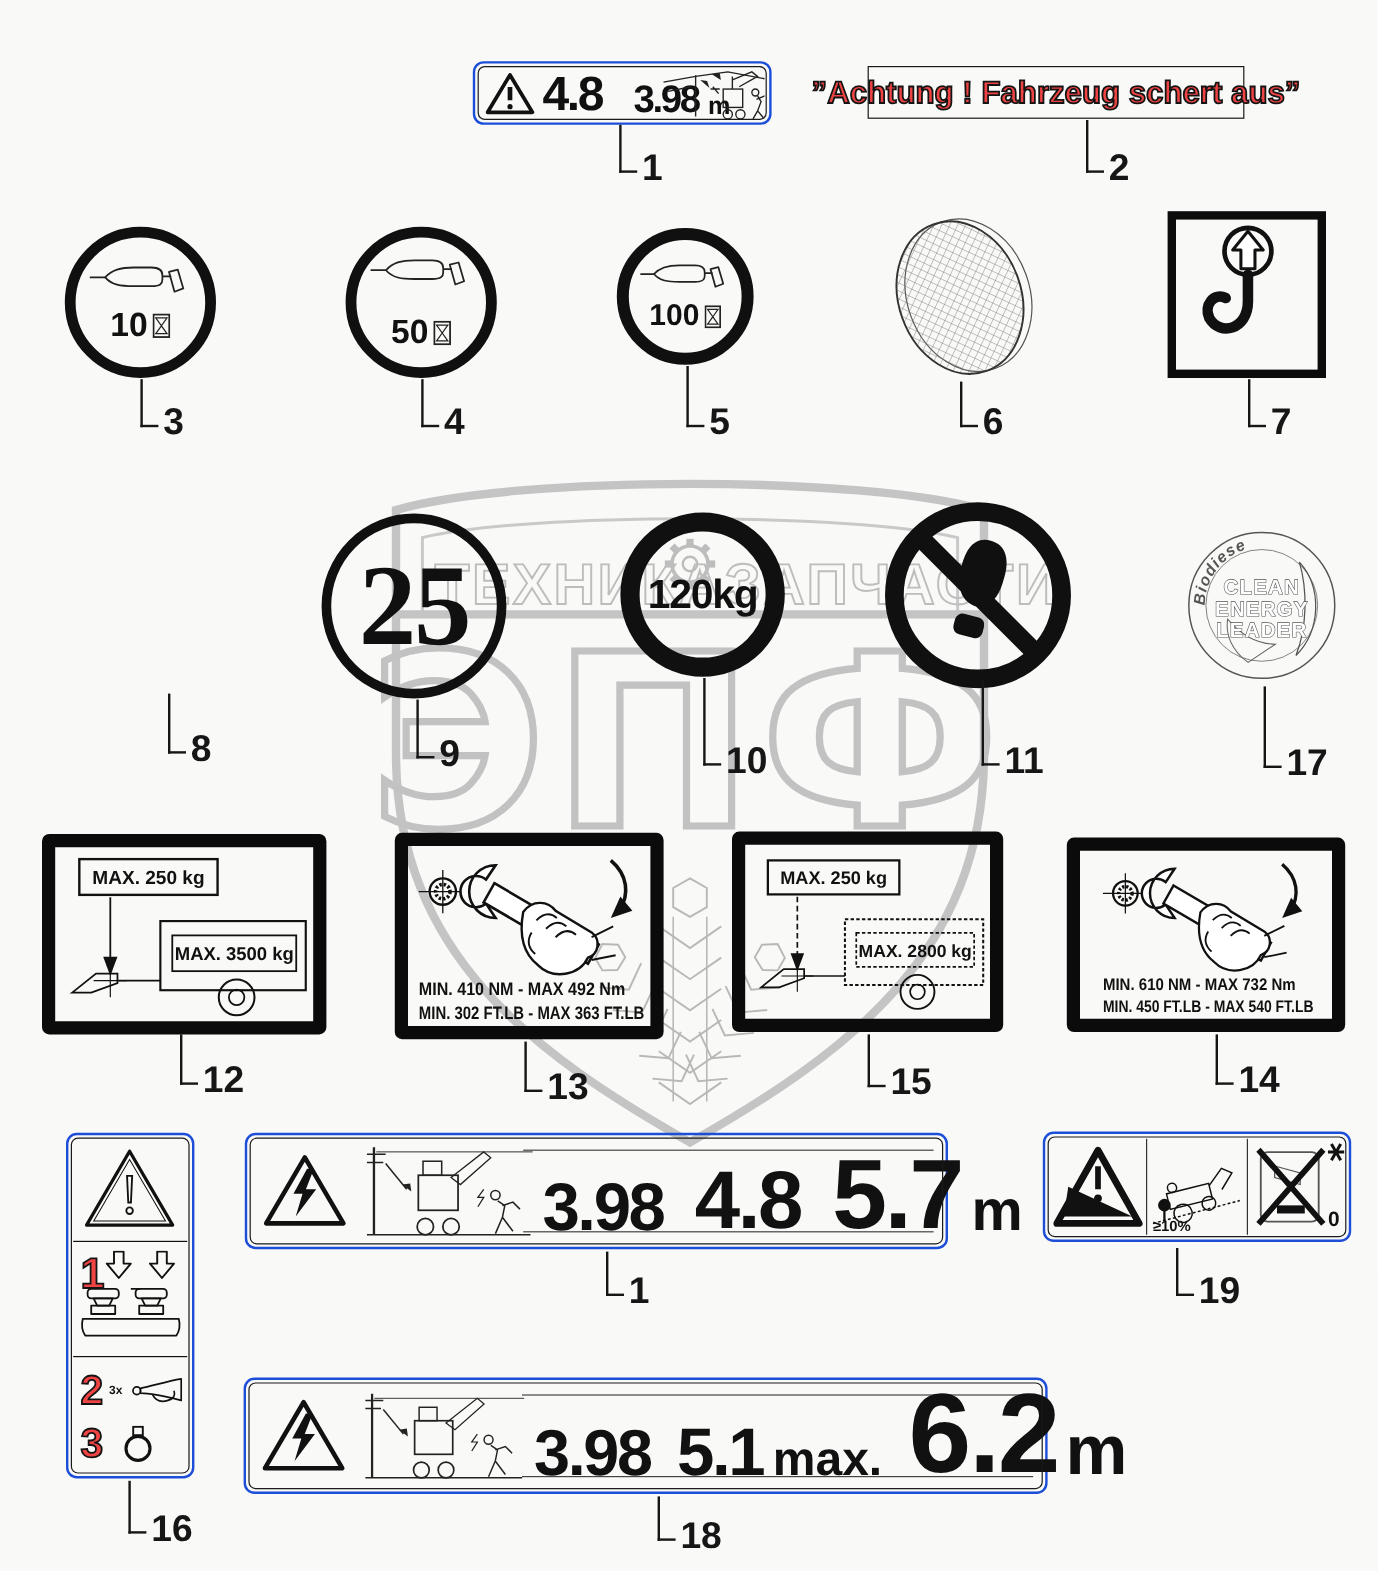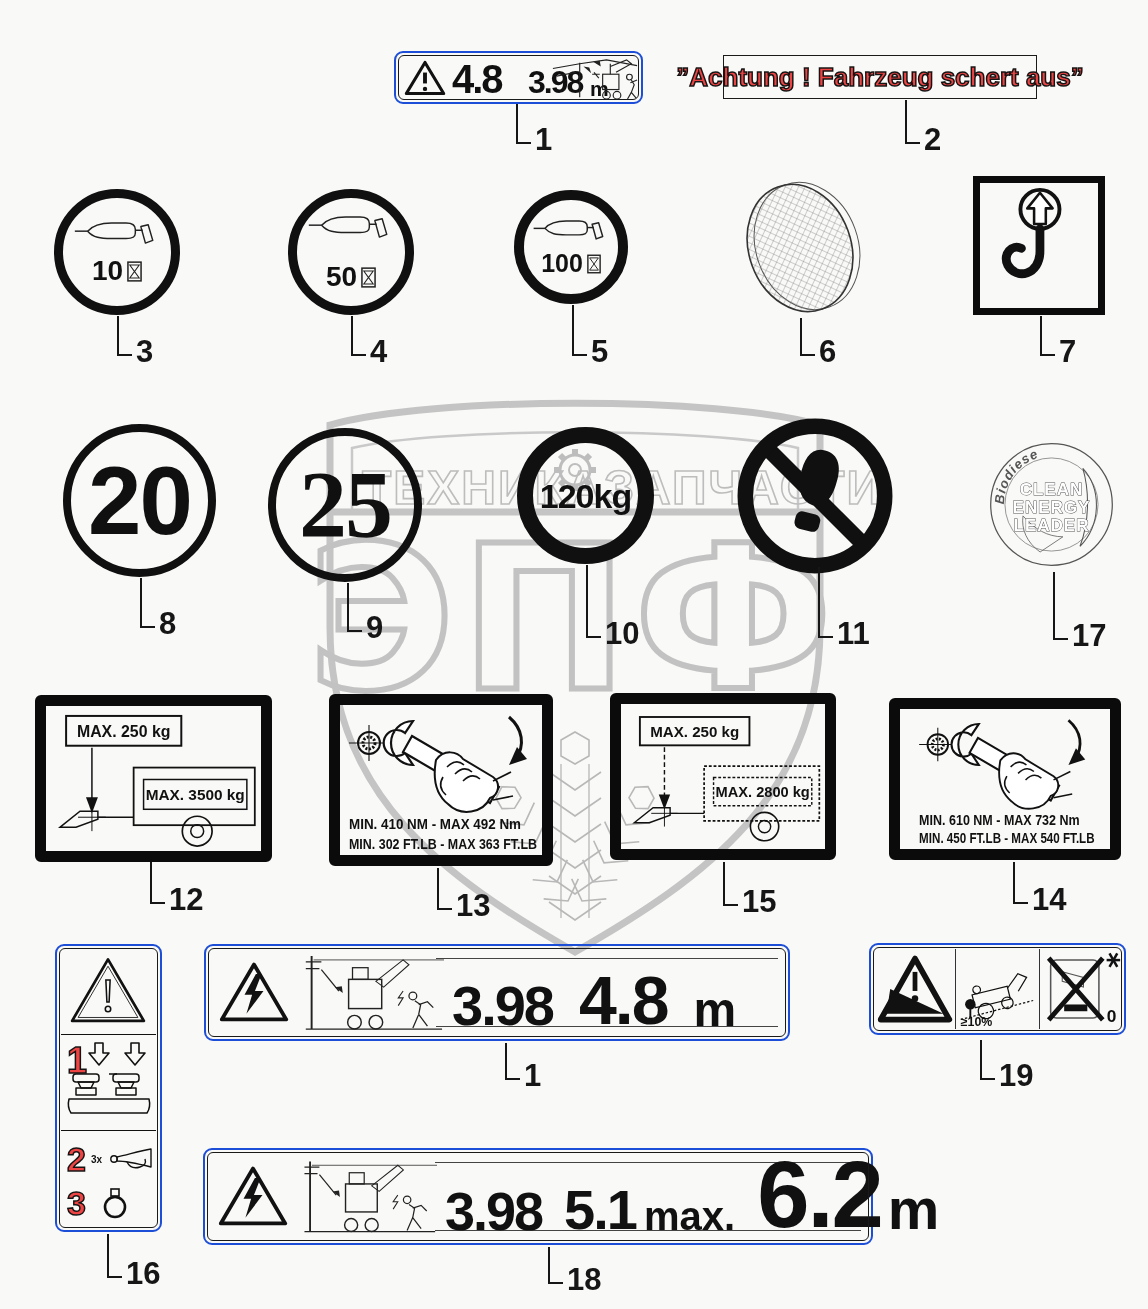--- a/index.html
+++ b/index.html
@@ -163,23 +163,20 @@
   </svg>
 
   <div class="abs" style="left:973px;top:176px;width:132px;height:139px;border:7px solid #0c0c0c;box-sizing:border-box;">
     <svg width="116" height="123" viewBox="0 0 116 126">
       <circle cx="60" cy="27" r="20" fill="none" stroke="#111" stroke-width="4"></circle>
       <path d="M60,10 L73,26 H66 V42 H54 V26 H47 Z" fill="#fff" stroke="#111" stroke-width="2.6" stroke-linejoin="round"></path>
       <path d="M60,47 V70 C60,94 36,100 27,84 C22,73 31,62 41,67" fill="none" stroke="#111" stroke-width="9" stroke-linecap="round"></path>
     </svg>
   </div>
 
-  <div class="circle-sign" style="left:63px;top:424px;width:153px;height:153px;border-width:8px;">
-    <span class="bignum" style="font-size:96px;">20</span>
-  </div>
   <div class="circle-sign" style="left:268px;top:428px;width:154px;height:154px;border-width:8px;font-family:Liberation Serif, serif;">
     <span class="bignum" style="font-size:96px;">25</span>
   </div>
 
   <div class="circle-sign" style="left:517px;top:427px;width:137px;height:137px;border-width:16px;">
     <span class="bignum" style="font-size:34px;letter-spacing:-1px;">120kg</span>
   </div>
 
   <svg class="abs" style="left:737px;top:418px;" width="156" height="156" viewBox="0 0 150 150">
     <g transform="rotate(14 75 70)">
@@ -375,20 +372,21 @@
           <circle cx="80" cy="72" r="7" stroke-width="1.5"></circle>
         <path d="M120,50 l6,4 l-2,10 m0,0 l-6,14 m6,-14 l9,12 M124,54 l9,-3 l6,6"></path>
         <circle cx="118" cy="45" r="4"></circle>
         <path d="M108,40 l-5,7 h5 l-5,8" stroke-width="1.1"></path>
       </g>
       <path d="M38,36 l8,6 l-1,-7 z" fill="#222"></path>
     </svg>
     <div class="hrow" style="left:246px;bottom:10px;gap:26px;">
       <span style="font-size:56px;">3.98</span>
       <span style="font-size:68px;">4.8</span>
+      <span style="font-size:82px;margin-right:-18px;">5.7</span>
       <span style="font-size:48px;">m</span>
     </div>
   </div>
 
   <div class="plate" style="left:869px;top:943px;width:257px;height:92px;">
     <div class="abs" style="left:84px;top:4px;bottom:4px;border-left:1px solid #333;"></div>
     <div class="abs" style="left:168px;top:4px;bottom:4px;border-left:1px solid #333;"></div>
     <svg class="abs" style="left:4px;top:4px;" width="80" height="82" viewBox="0 0 84 82">
       <path d="M42,8 L78,72 H6 Z" fill="none" stroke="#111" stroke-width="6" stroke-linejoin="round"></path>
       <path d="M12,66 L72,66 L16,40 Z" fill="#111"></path>

